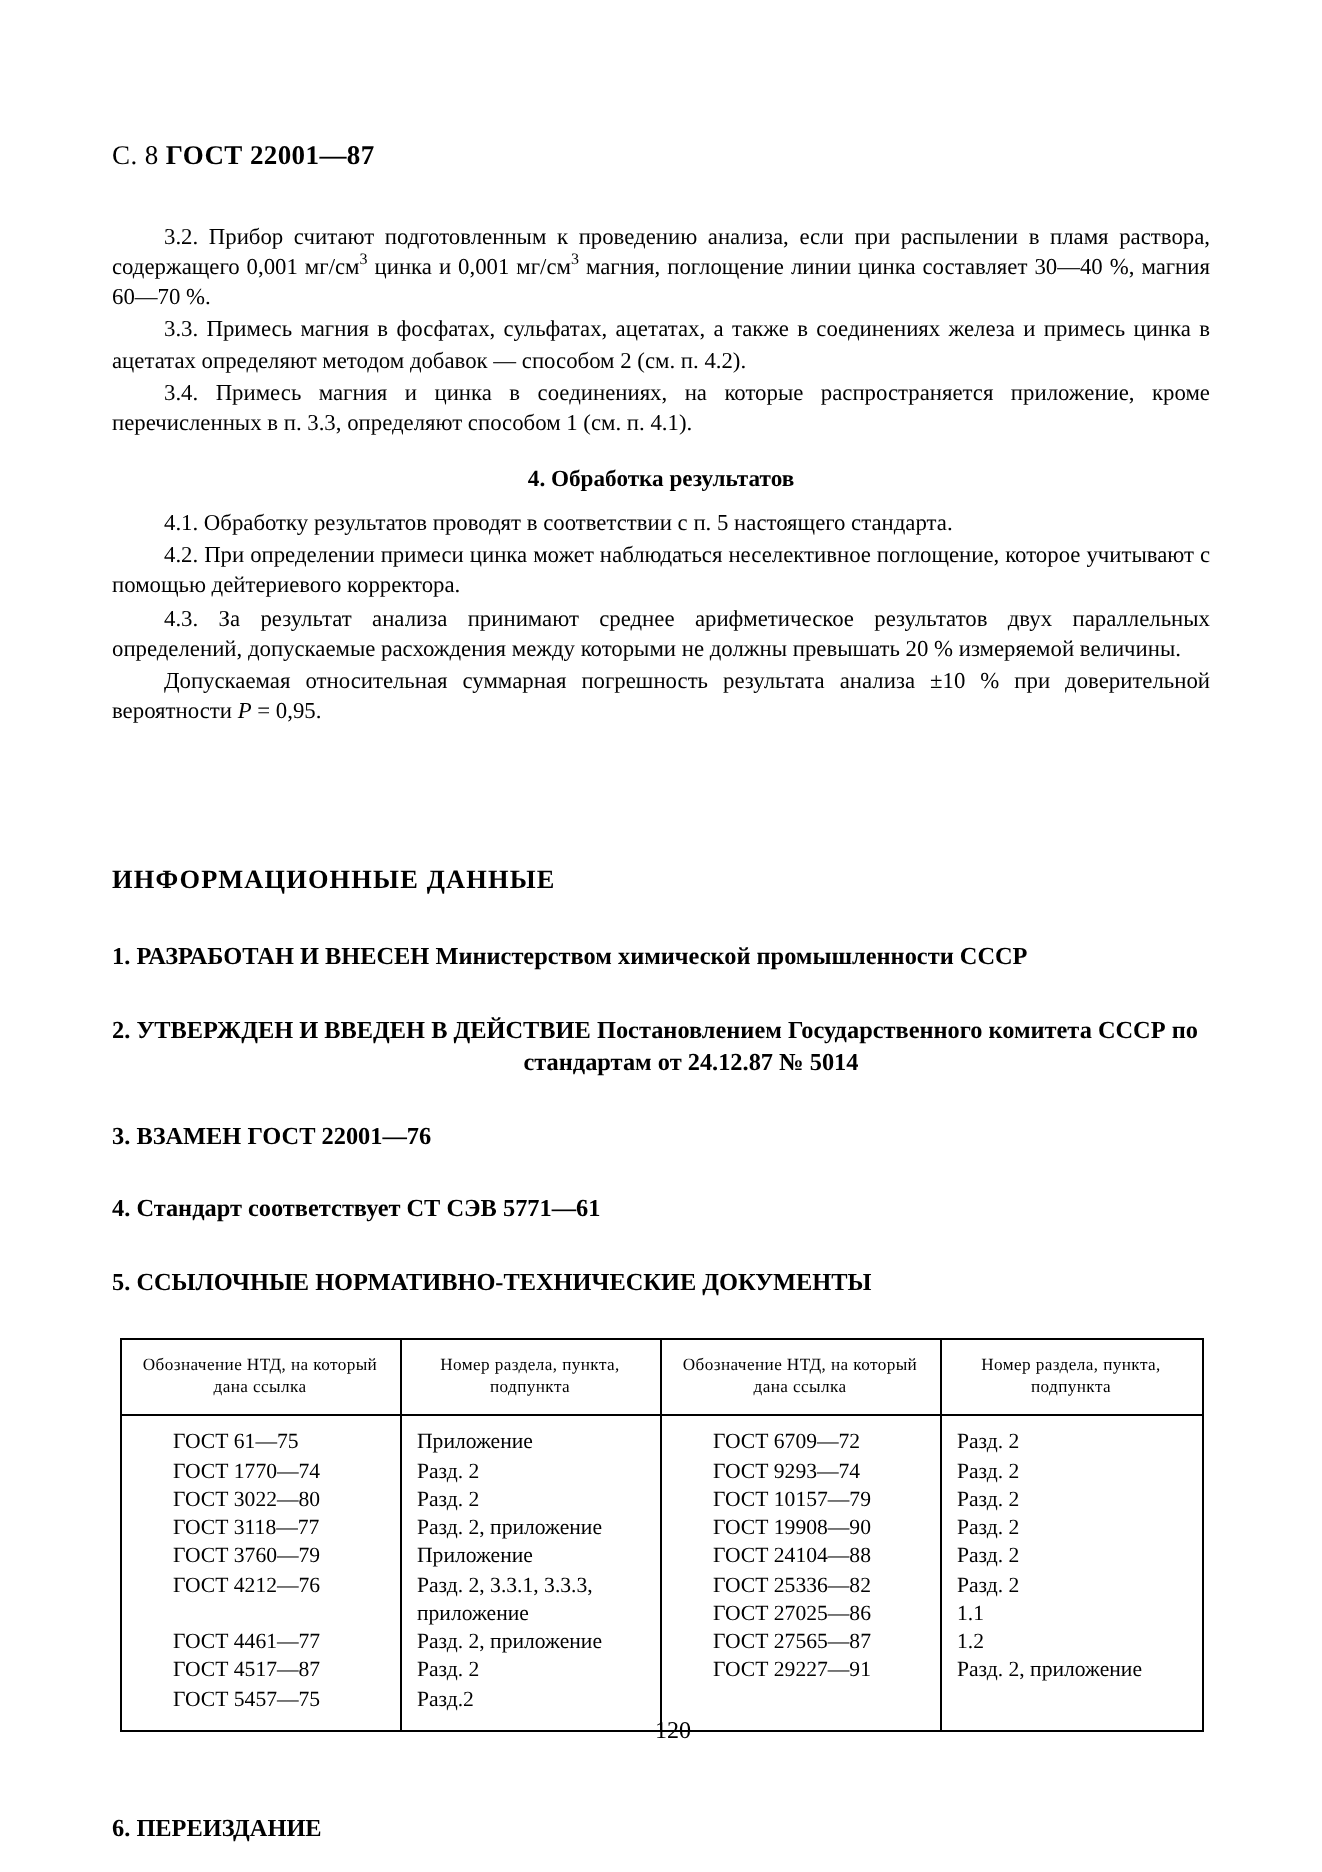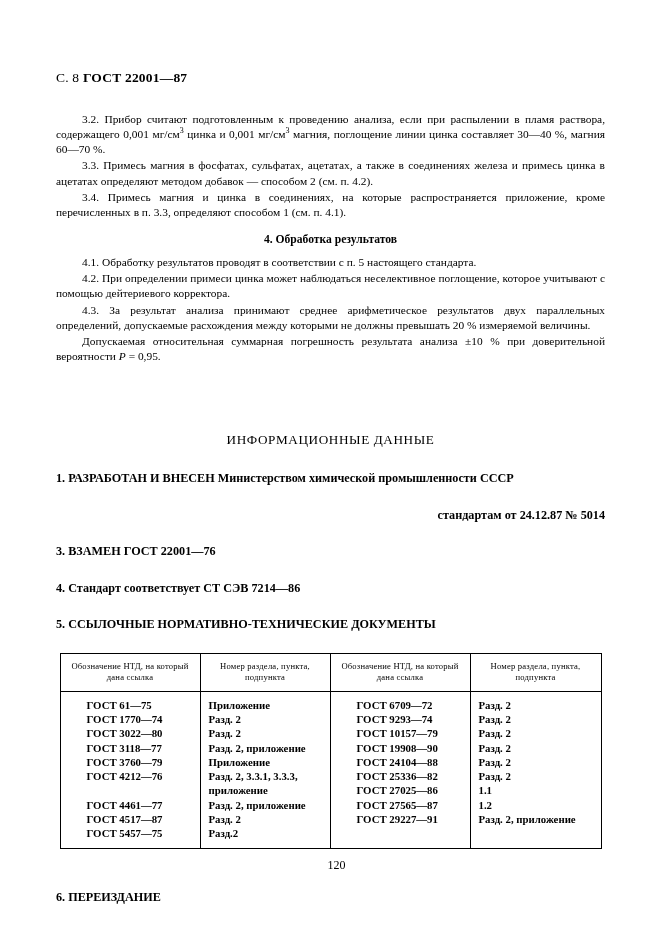--- a/index.html
+++ b/index.html
@@ -39,34 +39,33 @@
   }
   sup { font-size: 8px; vertical-align: super; line-height: 0; }
   .section-title {
     font-size: 11.6px;
     font-weight: bold;
     text-align: center;
     margin: 13px 0 9px 0;
   }
   .info-title {
     font-size: 13.2px;
-    font-weight: normal;
-    text-align: center;
+    font-weight: bold;
     letter-spacing: 0.6px;
     margin: 68px 0 22px 0;
   }
   .info-item {
     font-size: 12.2px;
     font-weight: bold;
     margin: 0 0 20px 0;
     line-height: 1.35;
   }
   .info-item .cont {
     display: block;
-    text-align: right;
+    text-align: center;
     margin-left: 30px;
   }
   table.ntd {
     border-collapse: collapse;
     width: 541px;
     margin: 12px auto 0 auto;
     table-layout: fixed;
   }
   table.ntd td, table.ntd th {
     border: 1px solid #000;
@@ -78,21 +77,21 @@
     font-weight: normal;
     text-align: center;
     padding: 7px 4px 8px 4px;
     line-height: 1.3;
     letter-spacing: 0.2px;
   }
   table.ntd td.cell {
     font-size: 10.8px;
     padding: 6px 0 8px 0;
   }
-  .rowlist { list-style: none; margin: 0; padding: 0; font-weight: bold; }
+  .rowlist { list-style: none; margin: 0; padding: 0; }
   .rowlist li { line-height: 1.32; white-space: nowrap; }
   .col-desig .rowlist li { padding-left: 26px; }
   .col-num .rowlist li { padding-left: 8px; }
   .reissue {
     font-size: 12.2px;
     font-weight: bold;
     margin-top: 41px;
   }
   .page-number {
     position: absolute;
@@ -127,27 +126,28 @@
   <p class="body">
     Допускаемая относительная суммарная погрешность результата анализа ±10&nbsp;% при доверительной вероятности <i>P</i> = 0,95.
   </p>
 
   <div class="info-title">ИНФОРМАЦИОННЫЕ ДАННЫЕ</div>
 
   <div class="info-item">
     <span>1. РАЗРАБОТАН И ВНЕСЕН Министерством химической промышленности СССР</span>
   </div>
   <div class="info-item">
+    <span>2. УТВЕРЖДЕН И ВВЕДЕН В ДЕЙСТВИЕ Постановлением Государственного комитета СССР по</span>
     <span class="cont">стандартам от 24.12.87 № 5014</span>
   </div>
   <div class="info-item">
     <span>3. ВЗАМЕН ГОСТ 22001—76</span>
   </div>
   <div class="info-item">
-    <span>4. Стандарт соответствует СТ СЭВ 7214—86</span>
+    <span>4. Стандарт соответствует СТ СЭВ 5771—61</span>
   </div>
   <div class="info-item">
     <span>5. ССЫЛОЧНЫЕ НОРМАТИВНО-ТЕХНИЧЕСКИЕ ДОКУМЕНТЫ</span>
   </div>
 
   <table class="ntd">
     <colgroup>
       <col style="width:140px">
       <col style="width:130px">
       <col style="width:140px">

